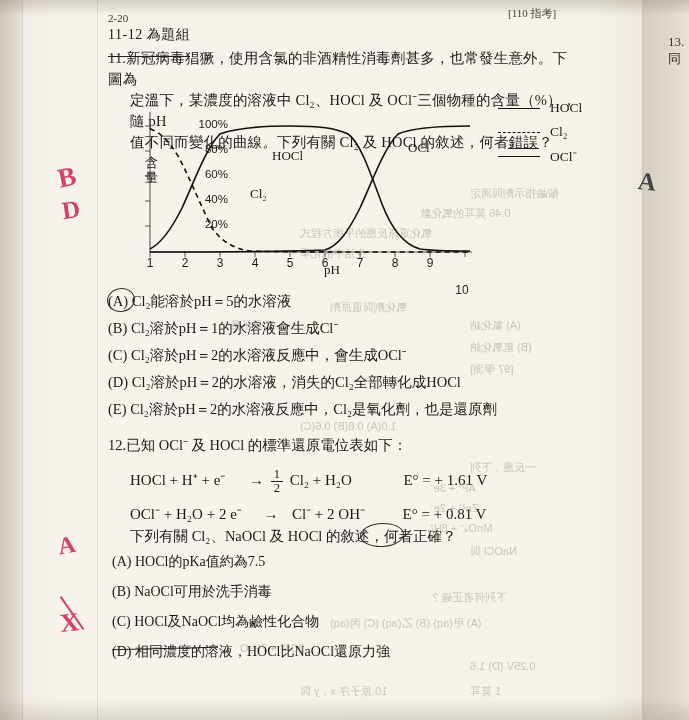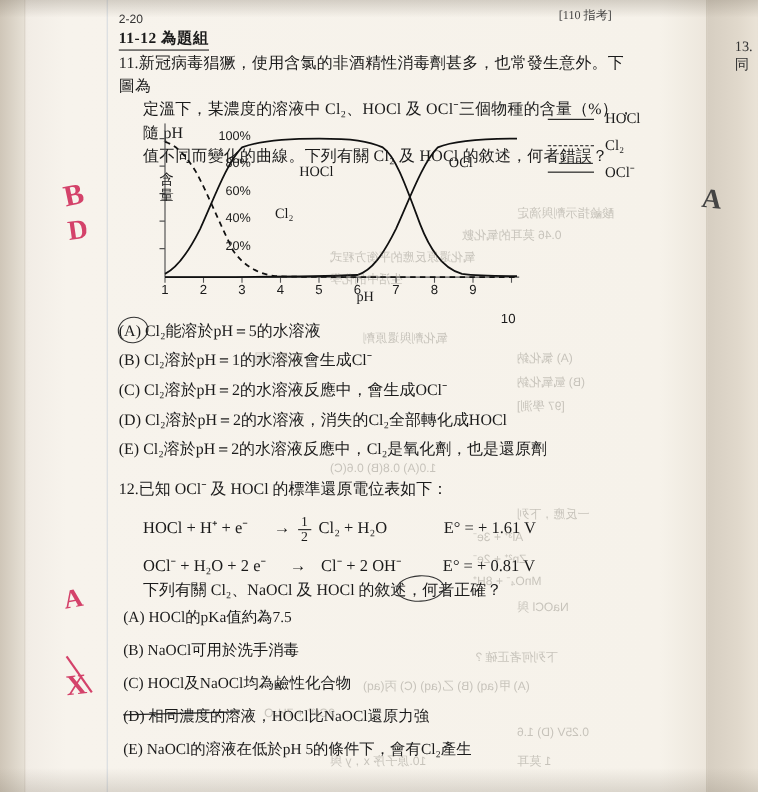--- a/index.html
+++ b/index.html
@@ -48,35 +48,35 @@
   .content {
     position: absolute;
     left: 0; top: 0; width: 689px; height: 720px;
     color: #1a1a1a;
   }
 
   
   .pagenum {
     position: absolute; left: 108px; top: 12px;
     font-size: 11px; color: #333;
-    font-family: Liberation Sans, sans-serif;
+    font-family: Liberation Serif, serif;
   }
   .topright {
     position: absolute; left: 508px; top: 6px;
     font-size: 11px; color: #444;
   }
   .topright2 {
     position: absolute; left: 648px; top: 34px;
     font-size: 13px; color: #333; margin-left: 20px;
   }
   .grouphead {
     position: absolute; left: 108px; top: 26px;
-    font-size: 14px; font-weight: bold;
+    font-size: 14px; font-weight: normal;
     border-bottom: 1.5px solid #222;
-    padding-bottom: 1px;
+    padding-bottom: 12px;
     letter-spacing: 0.5px;
   }
   .q11 {
     position: absolute; left: 108px; top: 48px; width: 470px;
     font-size: 14.5px; line-height: 21px; letter-spacing: 0.2px;
   }
   .q11 .ind { display:block; }
   .q11 .ind2 { display:block; margin-left: 22px; }
   .wrong { position: relative; }
   .wrong::after {
@@ -327,21 +327,20 @@
     </div>
 
     <div class="q12ask"><span>下列有關 Cl₂、NaOCl 及 HOCl 的敘述，何者</span><span>正確</span><span>？</span></div>
     <div class="circle-correct"></div>
 
     <div class="opts2">
       <div class="opt">(A) HOCl的pKa值約為7.5</div>
       <div class="opt">(B) NaOCl可用於洗手消毒</div>
       <div class="opt">(C) HOCl及NaOCl均為鹼性化合物</div>
       <div class="opt">(D) 相同濃度的溶液，HOCl比NaOCl還原力強</div>
-      <div class="opt">(E) NaOCl的溶液在低於pH 5的條件下，會有Cl₂產生</div>
     </div>
     <div class="strike-d"></div>
 
     <div class="pen pen-b">B</div>
     <div class="pen pen-d">D</div>
     <div class="pen pen-a-right">A</div>
     <div class="pen pen-a-left">A</div>
     <div class="pen pen-x">X</div>
     <div class="pen-slash"></div>
 

